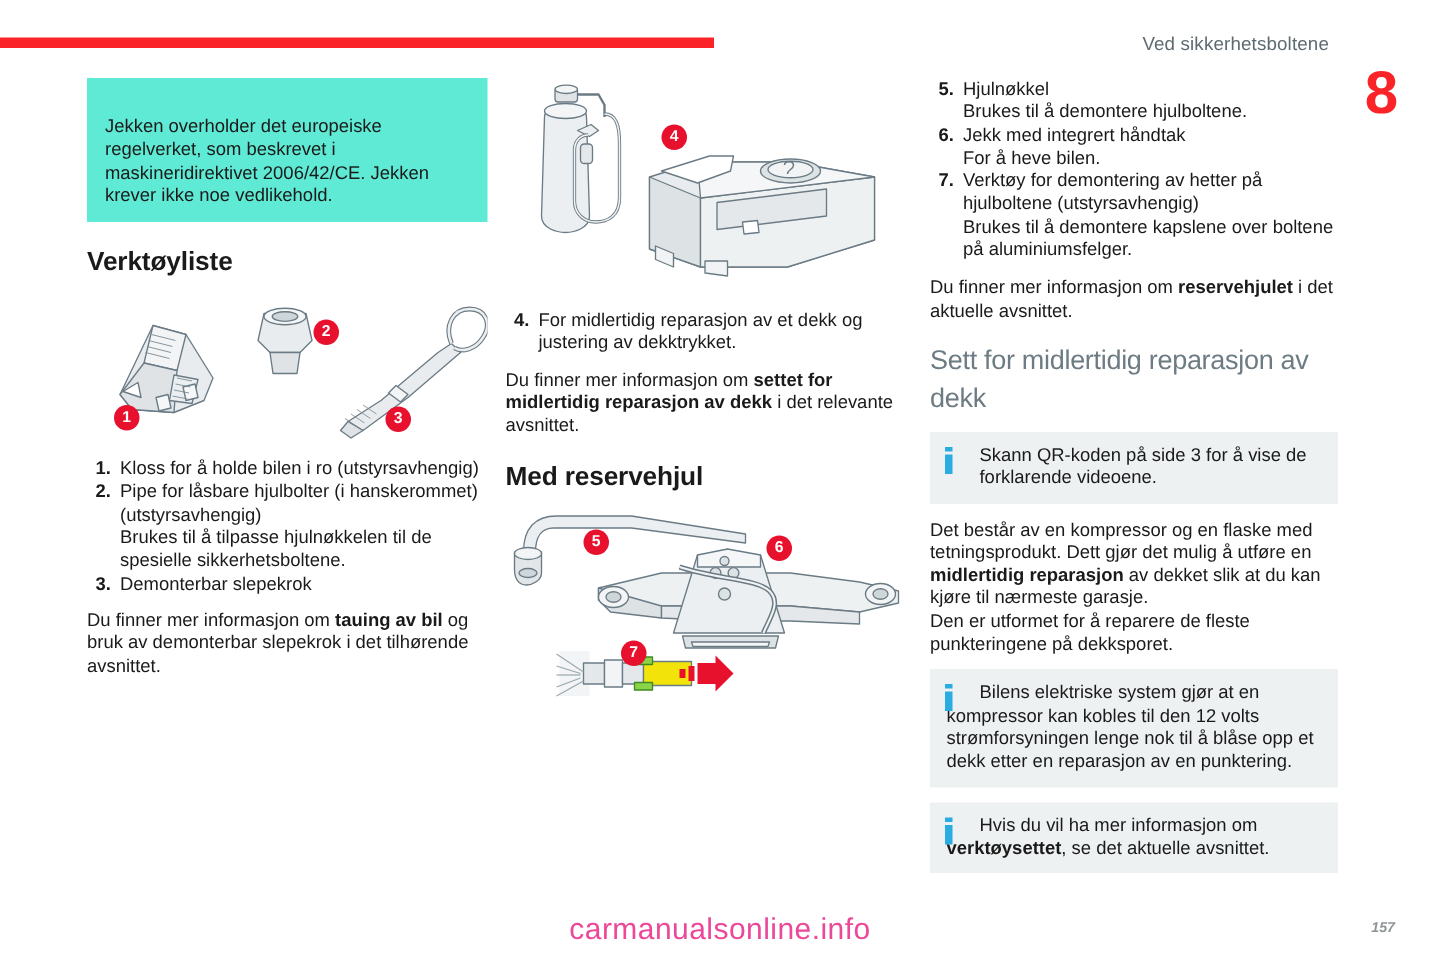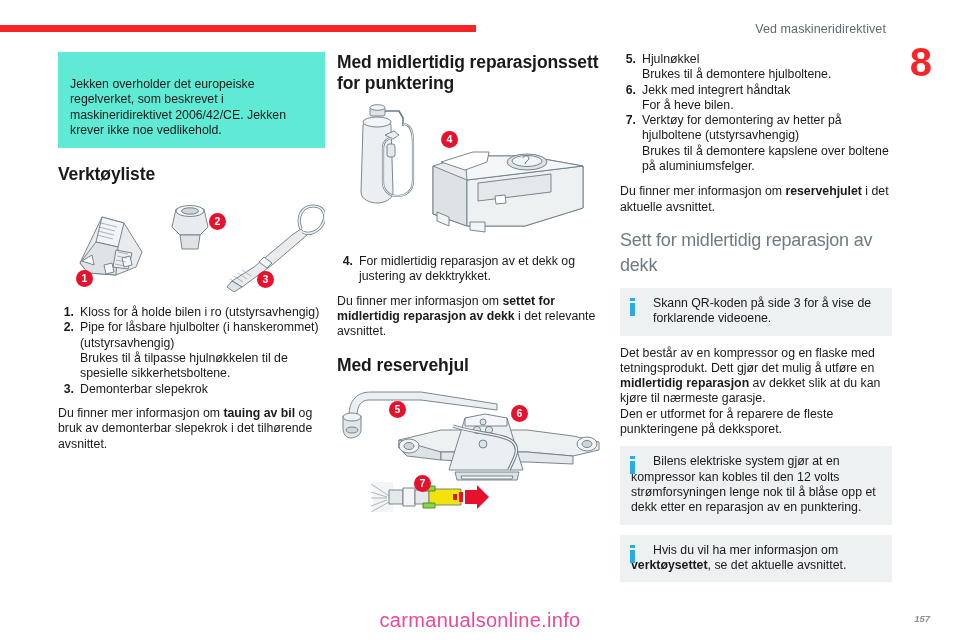--- a/index.html
+++ b/index.html
@@ -185,21 +185,21 @@
     font-weight: bold;
     font-style: italic;
   }
 </style>
 </head>
 <body>
 
 <div class="page">
 
   <div class="header-rule"></div>
-  <div class="header-title">Ved maskineridirektivet</div>
+  <div class="header-title">Ved sikkerhetsboltene</div>
   <div class="chapter-number">8</div>
 
   <div class="col col-1">
 
     <div class="note">
       <p>Jekken overholder det europeiske regelverket, som beskrevet i maskineridirektivet 2006/42/CE. Jekken krever ikke noe vedlikehold.</p>
     </div>
 
     <div class="h2">Verktøyliste</div>
 
@@ -267,21 +267,20 @@
         <span>Demonterbar slepekrok</span>
       </li>
     </ol>
 
     <p><span>Du finner mer informasjon om </span><b>tauing av bil</b><span> og bruk av demonterbar slepekrok i det tilhørende avsnittet.</span></p>
 
   </div>
 
   <div class="col col-2">
 
-    <div class="h2" style="margin-top:0;">Med midlertidig reparasjonssett for punktering</div>
 
     <div class="illus" style="height:140px;">
       <svg width="267" height="140" viewBox="0 0 267 140">
         <g fill="#eceff1" stroke="#6b7b85" stroke-width="0.9" stroke-linejoin="round">
 
           <path d="M26 22 C26 16 34 14 40 14 C46 14 54 16 54 22 L56 88 C56 96 46 99 40 99 C34 99 24 96 24 88 Z"></path>
           <ellipse cx="40" cy="18" rx="14" ry="5" fill="#f3f5f6"></ellipse>
           <rect x="33" y="3" width="15" height="9" rx="2" fill="#e0e4e7"></rect>
           <ellipse cx="40.5" cy="3.5" rx="7.5" ry="2.8" fill="#f3f5f6"></ellipse>
           <path d="M48 7 L62 7 L66 14 L66 22" fill="none" stroke-width="1.6"></path>

